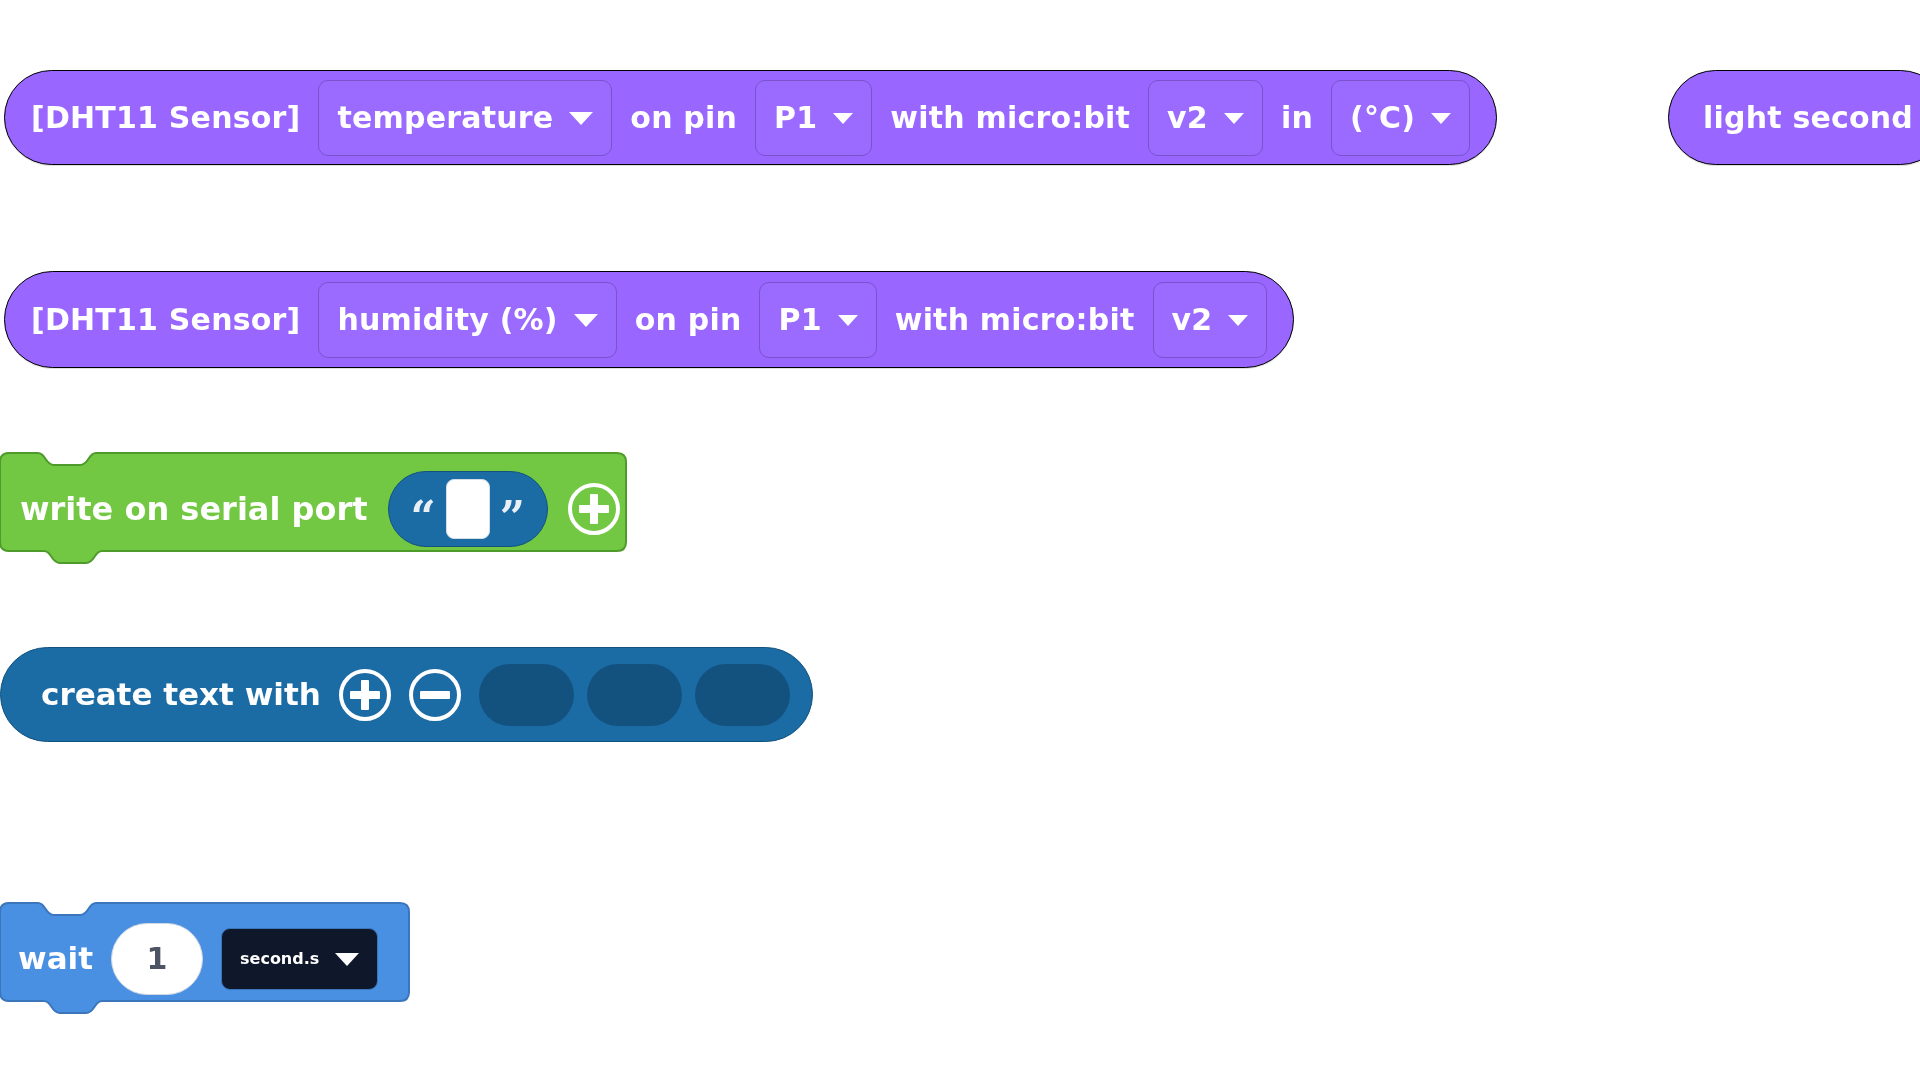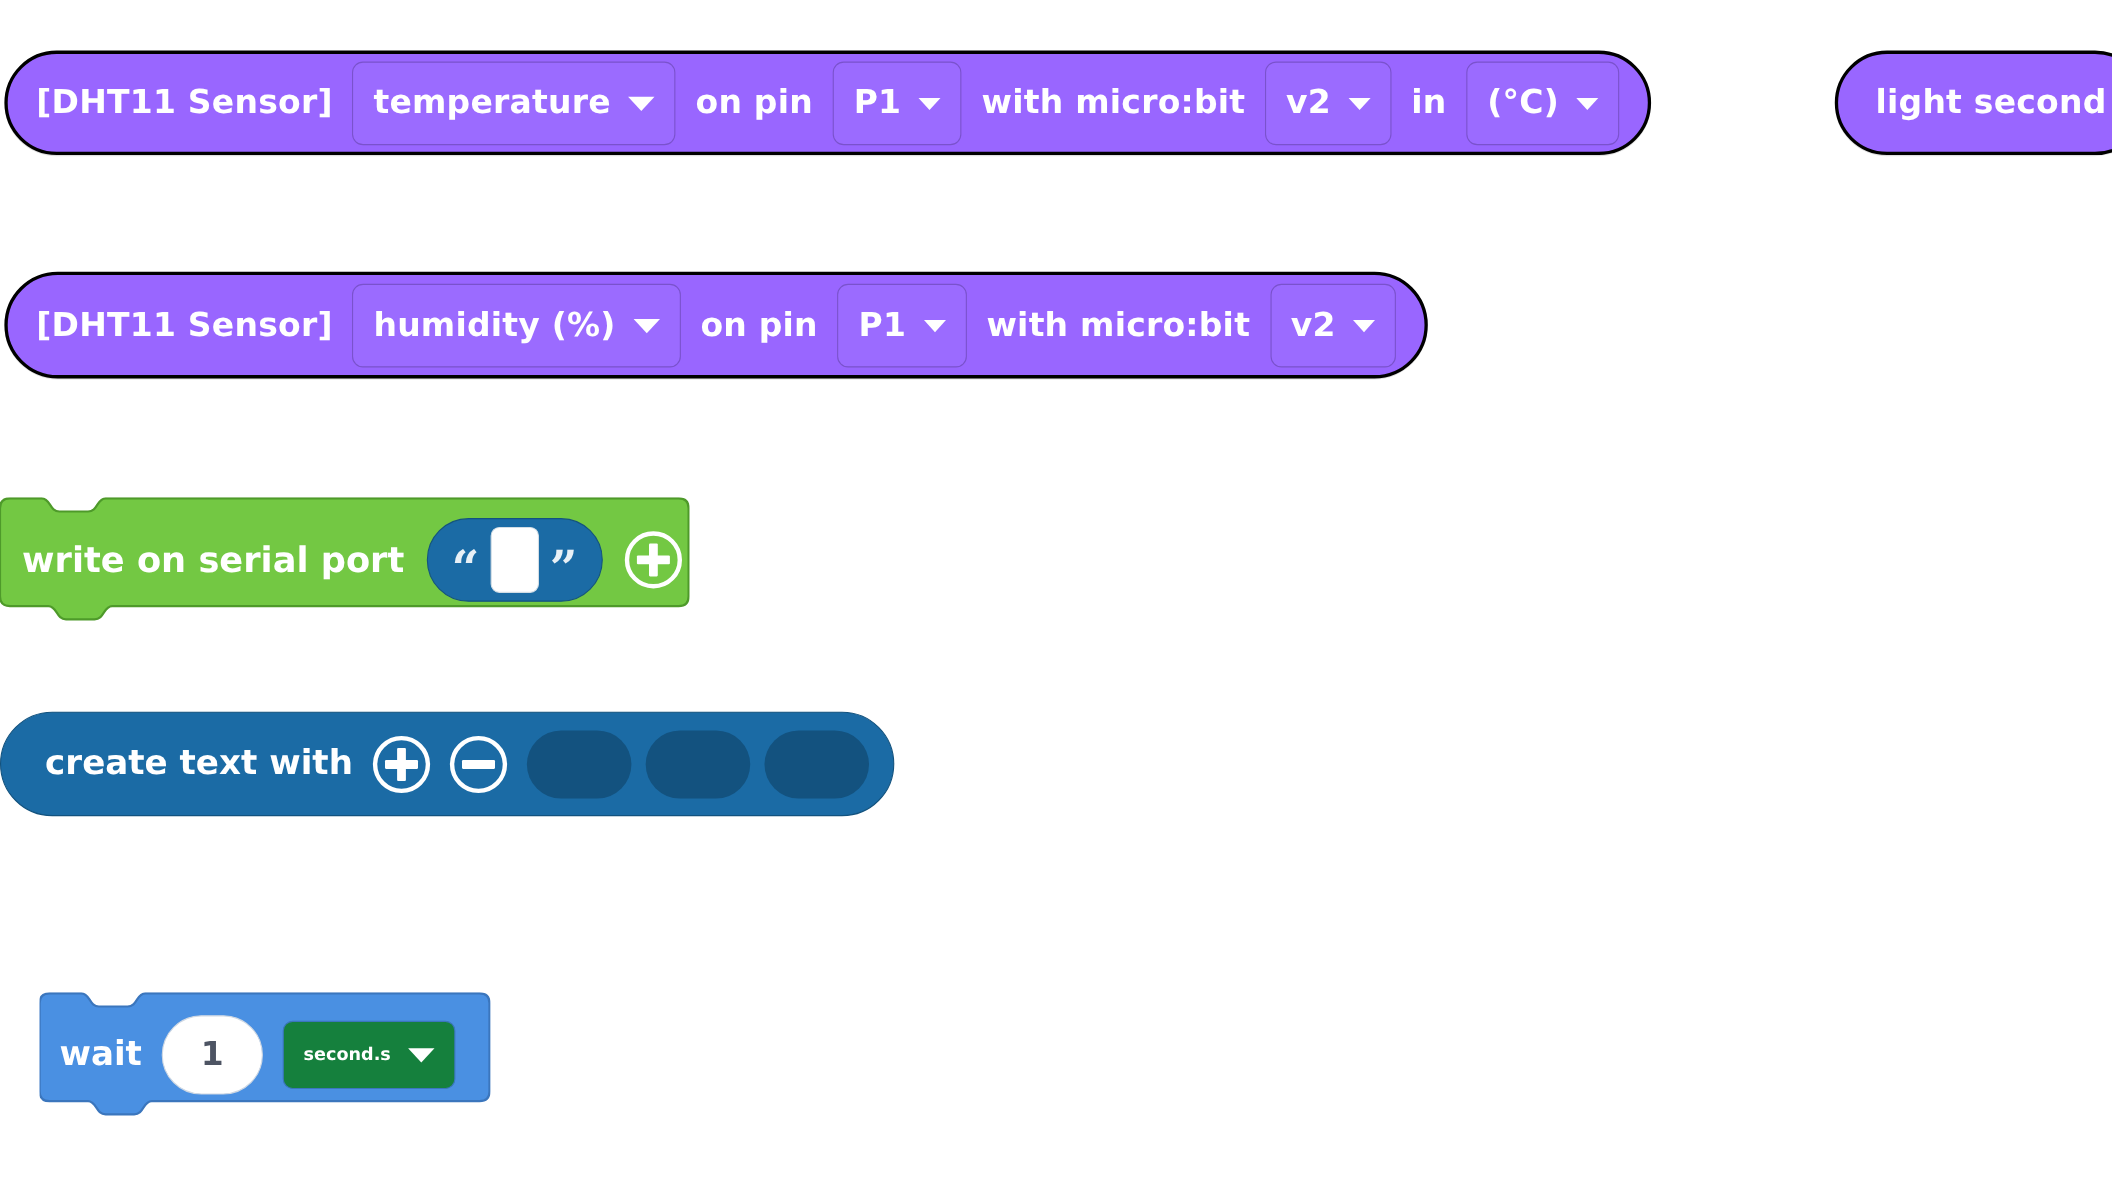--- a/index.html
+++ b/index.html
@@ -27,28 +27,29 @@
     display: flex;
     align-items: center;
     box-sizing: border-box;
     white-space: nowrap;
   }
 
   
   .reporter {
     border-radius: 999px;
     background: #9966ff;
-    border: 3px solid #000000;
+    border: 1px solid #000000;
     color: #ffffff;
     padding: 0 26px;
     gap: 18px;
     font-weight: 700;
     font-size: 30px;
     letter-spacing: .2px;
     box-shadow: 0 1px 0 rgba(0,0,0,.12);
+    margin-top: 24px;
   }
 
   .label {
     color: #ffffff;
     font-weight: 700;
     line-height: 1;
   }
 
   
   .dd {
@@ -57,21 +58,21 @@
     gap: 16px;
     background: #9b6bff;
     border: 1px solid #7a52cc;
     border-radius: 10px;
     padding: 22px 18px;
     color: #ffffff;
     font-weight: 700;
     line-height: 1;
   }
   .dd.blue-dd {
-    background: #15803d;
+    background: #0f172a;
     border-color: #3b76bd;
     border-radius: 9px;
     text-align: center;
   }
   .caret {
     width: 0; height: 0;
     border-left: 12px solid transparent;
     border-right: 12px solid transparent;
     border-top: 13px solid #ffffff;
     flex: 0 0 auto;
@@ -181,21 +182,20 @@
     flex: 0 0 auto;
   }
   .slots { display: flex; gap: 13px; align-items: center; }
 
   
   #wait-block {
     left: 0px;
     top: 902px;
     width: 402px;
     height: 113px;
-    margin-left: 36px;
   }
   #wait-block .stmt-content { gap: 18px; padding-left: 18px; }
   #wait-block .label { font-size: 31px; }
   .num-field {
     width: 90px;
     height: 70px;
     background: #ffffff;
     border: 1px solid #cfd8e3;
     border-radius: 999px;
     display: inline-flex;

